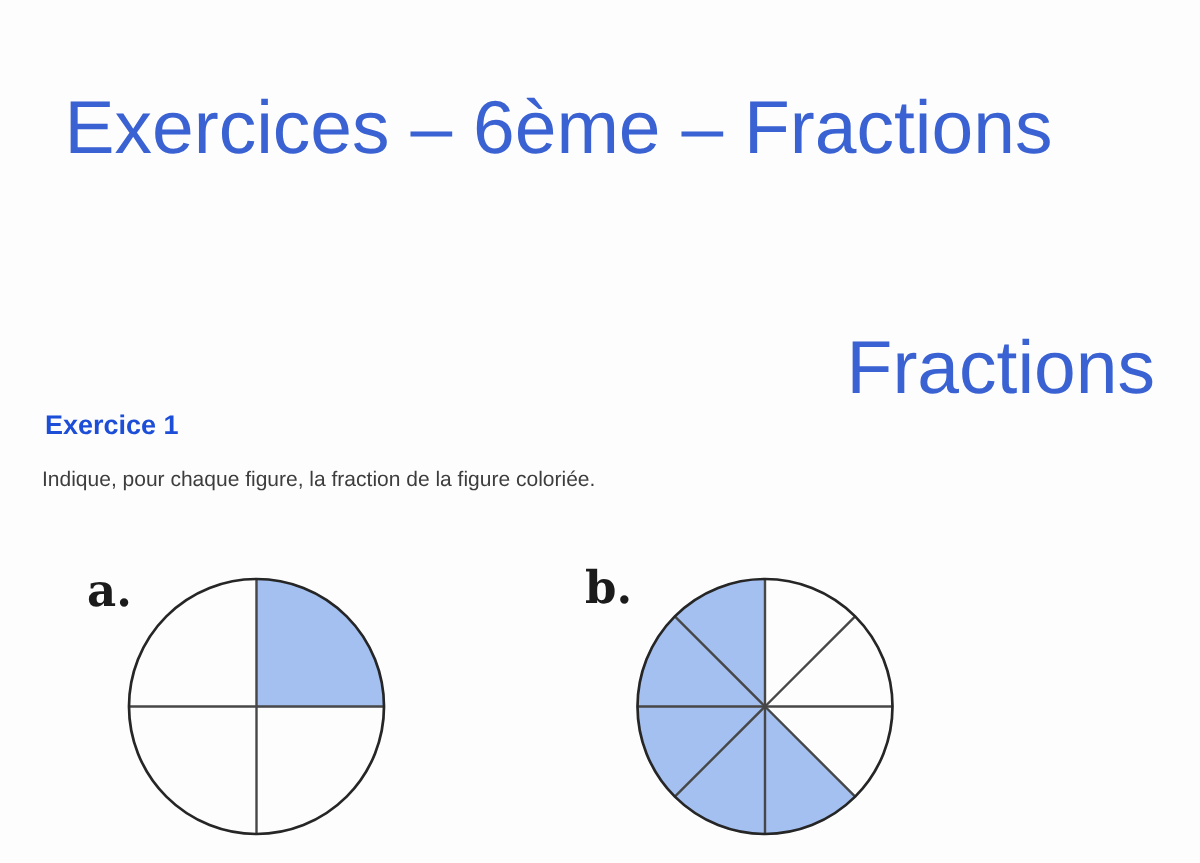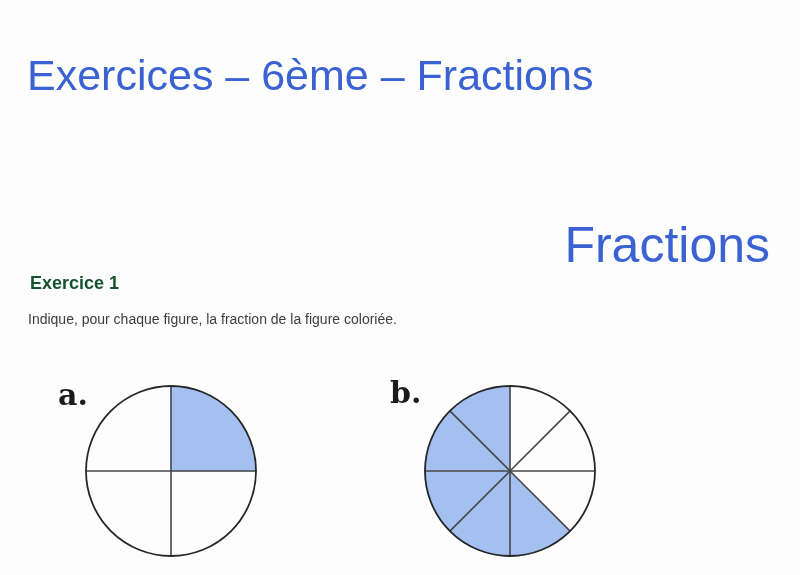--- a/index.html
+++ b/index.html
@@ -6,23 +6,23 @@
   body {
     width: 800px;
     height: 575px;
     background: #fdfdfd;
     font-family: "Liberation Sans", sans-serif;
     position: relative;
     overflow: hidden;
   }
   .page-title {
     position: absolute;
-    left: 27px;
+    left: 43px;
     top: 22px;
-    font-size: 43px;
+    font-size: 50px;
     font-weight: 400;
     white-space: nowrap;
     letter-spacing: 0px;
   }
   .doc-title {
     position: absolute;
     right: 30px;
     top: 174px;
     font-size: 50px;
     font-weight: 400;
@@ -58,21 +58,21 @@
   .fig-svg-a { left: 82px;  top: 382px; }
   .fig-svg-b { left: 421px; top: 382px; }
 </style>
 </head>
 <body style="background: rgb(253, 253, 253);">
 
 <h1 class="page-title accent" style="color: rgb(58, 98, 210);">Exercices – 6ème – Fractions</h1>
 
 <h2 class="doc-title accent" style="color: rgb(58, 98, 210);">Fractions</h2>
 
-<h3 class="exercise-heading accent" style="color: #14532d;">Exercice 1</h3>
+<h3 class="exercise-heading accent" style="color: #1d4ed8;">Exercice 1</h3>
 
 <p class="instruction" style="color: rgb(61, 61, 61);">Indique, pour chaque figure, la fraction de la figure coloriée.</p>
 
 <span class="fig-label fig-label-a">a.</span>
 <svg class="fig-svg fig-svg-a" width="178" height="178">
     <path d="M89,89 L89.00,4.00 A85,85 0 0 1 174.00,89.00 Z" fill="#a4c0f0" stroke="#a4c0f0" stroke-width="1"></path>
     <line x1="89" y1="89" x2="89.00" y2="4.00" stroke="#474747" stroke-width="1.6"></line>
     <line x1="89" y1="89" x2="174.00" y2="89.00" stroke="#474747" stroke-width="1.6"></line>
     <line x1="89" y1="89" x2="89.00" y2="174.00" stroke="#474747" stroke-width="1.6"></line>
     <line x1="89" y1="89" x2="4.00" y2="89.00" stroke="#474747" stroke-width="1.6"></line>

